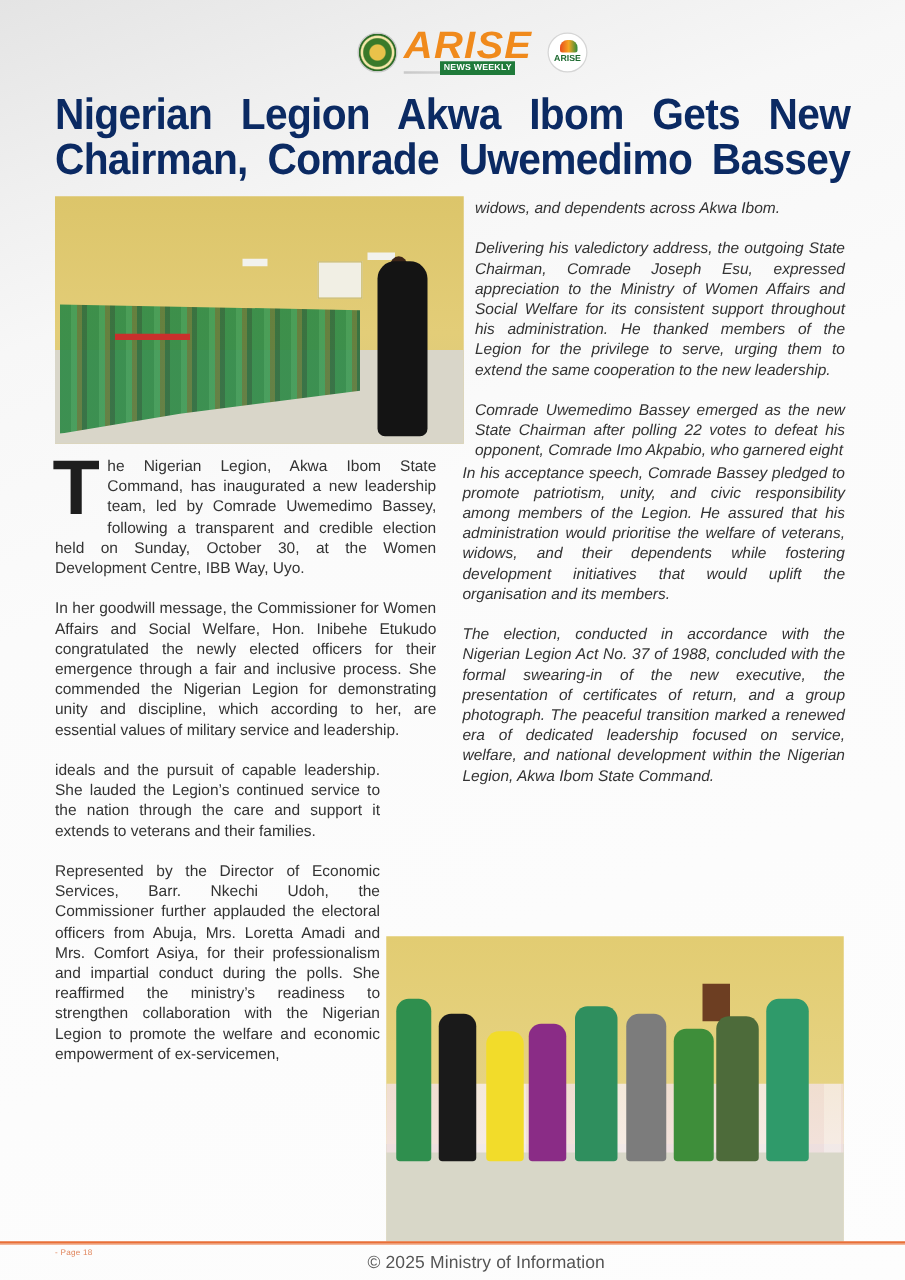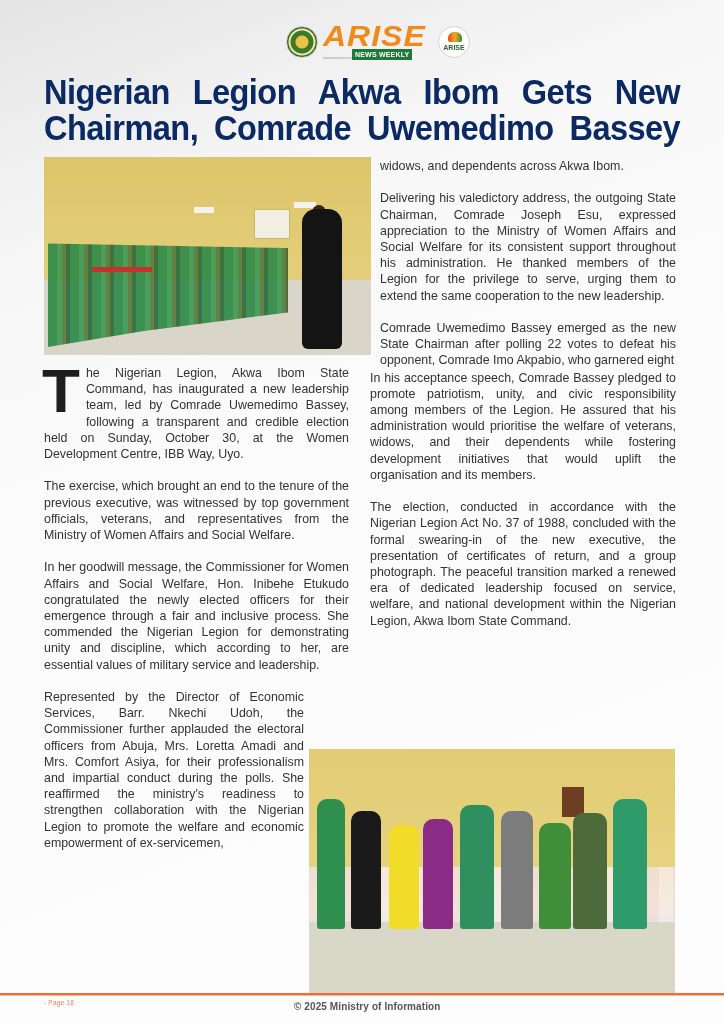--- a/index.html
+++ b/index.html
@@ -93,36 +93,36 @@
     font-size: 12.4px; line-height: 16.2px; text-align: justify; color: #333333;
   }
   .col-left p { margin-bottom: 16.2px; }
   .col-left .dropcap {
     float: left; font-size: 62px; line-height: 48px; font-weight: bold; color: #1e1e1e;
     margin: 2px 6px 0 -2px; font-family: "Liberation Sans", sans-serif;
   }
   .col-left .narrow { width: 260px; }
   .col-right {
     position: absolute; left: 370px; top: 158px; width: 306px;
-    font-size: 12.4px; line-height: 16.2px; text-align: justify; color: #333333;
+    font-size: 12.4px; line-height: 16.2px; text-align: justify; color: #333333; font-style: italic;
   }
   .col-right .indent { padding-left: 10px; }
   .col-right p { margin-bottom: 16.2px; }
 
   .footer-line {
     position: absolute; left: 0; top: 993px; width: 724px; height: 2px; background: #e86f37;
   }
   .footer-line-soft {
     position: absolute; left: 0; top: 995px; width: 724px; height: 1px; background: #f3b79a;
   }
   .page-num {
     position: absolute; left: 44px; top: 999px; font-size: 6.5px; color: #e0845a; letter-spacing: 0.2px;
   }
   .copyright {
-    position: absolute; left: 294px; top: 1001px; font-size: 10px; color: #555555; letter-spacing: 0.1px; font-weight: bold;
+    position: absolute; left: 294px; top: 1001px; font-size: 14px; color: #555555; letter-spacing: 0.1px;
   }
 </style>
 </head>
 <body>
 
 <header class="masthead">
   <div class="seal"></div>
   <div class="brand">ARISE</div>
   <div class="brand-underline"></div>
   <div class="brand-tag">NEWS WEEKLY</div>
@@ -143,22 +143,22 @@
   <div class="row"></div>
   <div class="sash"></div>
   <div class="woman-head"></div>
   <div class="woman"></div>
 </div>
 
 <div class="col-left">
   <p>
     <span class="dropcap">T</span><span>he Nigerian Legion, Akwa Ibom State Command, has inaugurated a new leadership team, led by Comrade Uwemedimo Bassey, following a transparent and credible election held on Sunday, October 30, at the Women Development Centre, IBB Way, Uyo.</span>
   </p>
-  <p>The exercise, which brought an end to the tenure of the previous executive, was witnessed by top government officials, veterans, and representatives from the Ministry of Women Affairs and Social Welfare.</p>
   <p>In her goodwill message, the Commissioner for Women Affairs and Social Welfare, Hon. Inibehe Etukudo congratulated the newly elected officers for their emergence through a fair and inclusive process. She commended the Nigerian Legion for demonstrating unity and discipline, which according to her, are essential values of military service and leadership.</p>
+  <p class="narrow">ideals and the pursuit of capable leadership. She lauded the Legion’s continued service to the nation through the care and support it extends to veterans and their families.</p>
   <p class="narrow">Represented by the Director of Economic Services, Barr. Nkechi Udoh, the Commissioner further applauded the electoral officers from Abuja, Mrs. Loretta Amadi and Mrs. Comfort Asiya, for their professionalism and impartial conduct during the polls. She reaffirmed the ministry’s readiness to strengthen collaboration with the Nigerian Legion to promote the welfare and economic empowerment of ex-servicemen,</p>
 </div>
 
 <div class="col-right">
   <p class="indent">widows, and dependents across Akwa Ibom.</p>
   <p class="indent">Delivering his valedictory address, the outgoing State Chairman, Comrade Joseph Esu, expressed appreciation to the Ministry of Women Affairs and Social Welfare for its consistent support throughout his administration. He thanked members of the Legion for the privilege to serve, urging them to extend the same cooperation to the new leadership.</p>
   <p class="indent" style="margin-bottom:1px">Comrade Uwemedimo Bassey emerged as the new State Chairman after polling 22 votes to defeat his opponent, Comrade Imo Akpabio, who garnered eight</p>
   <p>In his acceptance speech, Comrade Bassey pledged to promote patriotism, unity, and civic responsibility among members of the Legion. He assured that his administration would prioritise the welfare of veterans, widows, and their dependents while fostering development initiatives that would uplift the organisation and its members.</p>
   <p>The election, conducted in accordance with the Nigerian Legion Act No. 37 of 1988, concluded with the formal swearing-in of the new executive, the presentation of certificates of return, and a group photograph. The peaceful transition marked a renewed era of dedicated leadership focused on service, welfare, and national development within the Nigerian Legion, Akwa Ibom State Command.</p>
 </div>

